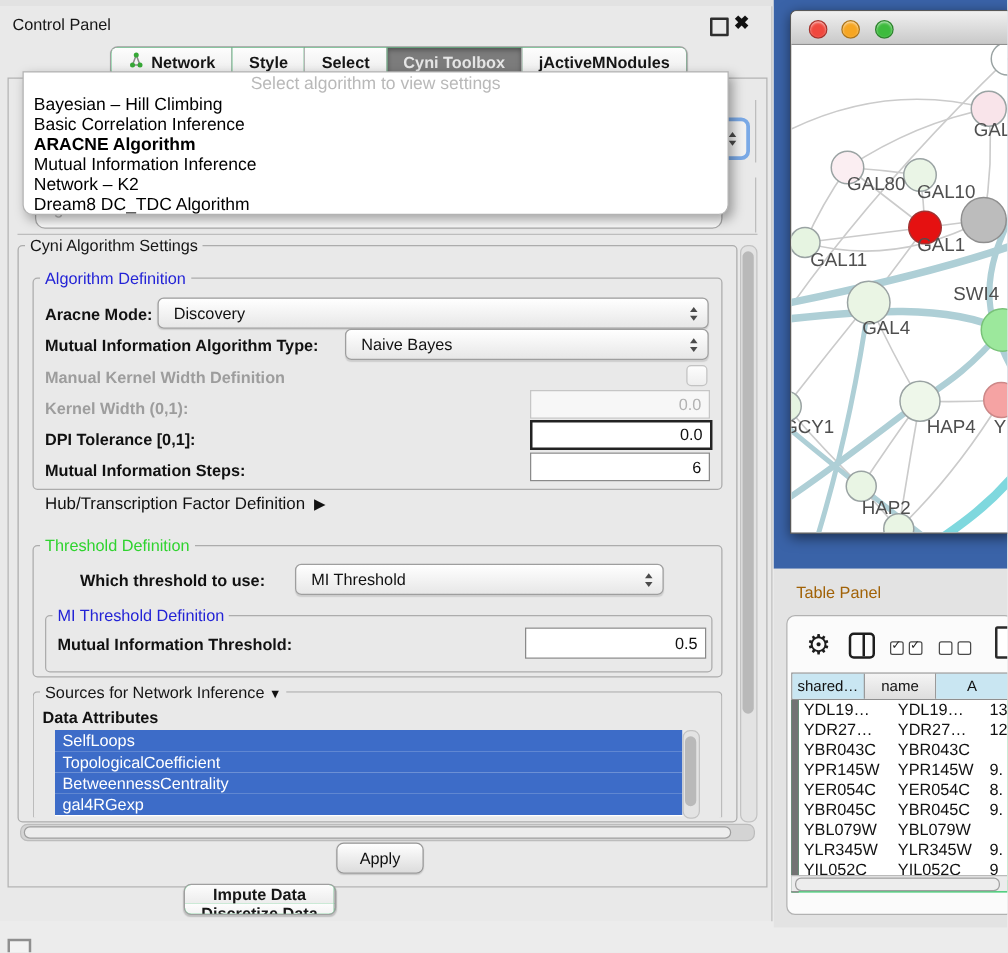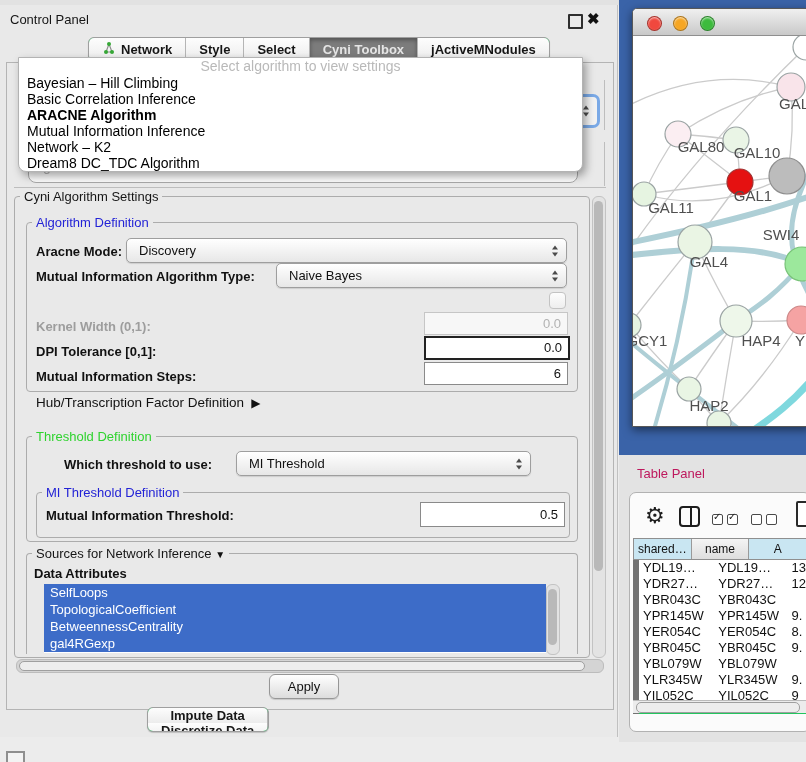--- a/index.html
+++ b/index.html
@@ -49,21 +49,21 @@
   .hthumb{background:#ededed;border:1px solid #9f9f9f;border-radius:5px;}
   .apply-btn{background:linear-gradient(#ffffff,#dcdcdc);border:1px solid #969696;border-radius:6px;font-size:13px;color:#111;text-align:center;line-height:23px;box-shadow:0 1px 1px rgba(0,0,0,.15);}
   .faint{color:#b5b5b5;}
   .hairline{background:#bdbdbd;}
   
   .desktop{background:var(--desktop-blue);}
   .netwin{background:#fff;border:1px solid #585858;border-radius:5px 0 0 0;box-shadow:0 3px 10px rgba(0,0,0,.5);overflow:hidden;}
   .nettitle{background:linear-gradient(#f0f0f0,#c9c9c9);border-bottom:1px solid #8f8f8f;}
   .light{width:13px;height:13px;border-radius:50%;display:inline-block;margin-right:7px;border:1px solid rgba(0,0,0,.3);box-shadow:inset 0 1px 2px rgba(255,255,255,.7);}
   
-  .tp-title{font-size:13px;color:#be185d;}
+  .tp-title{font-size:13px;color:#a16207;}
   .tp-box{background:#fbfbfb;border:1px solid #b2b2b2;border-radius:7px;}
   .gear{font-size:22px;color:#1d1d1d;line-height:22px;}
   .colicon{width:17px;height:17px;border:2.5px solid #1d1d1d;border-radius:4px;}
   .colicon div{position:absolute;left:50%;top:0;width:2.5px;height:100%;background:#1d1d1d;}
   .cb{width:9px;height:9px;border:1.5px solid #4a4a4a;border-radius:2px;display:inline-block;position:relative;margin-right:4px;background:#fff;}
   .cb .tick{position:absolute;left:0px;top:-4px;font-size:10px;color:#222;}
   .docicon{width:16px;height:22px;border:2px solid #2a2a2a;border-radius:2px;background:#fff;}
   .thead{display:flex;border:1px solid #8f8f8f;font-size:12px;color:#111;}
   .thcell{height:20px;line-height:20px;text-align:center;border-right:1px solid #9a9a9a;background:linear-gradient(#f4f4f4,#dedede);overflow:hidden;white-space:nowrap;}
   .thcell.highlight{background:var(--header-blue);}
@@ -165,20 +165,21 @@
   <div class="abs flabel" style="left:36px;top:244px;">Aracne Mode:</div>
   <div class="abs combo" style="left:126px;top:238px;width:427px;height:23px;">
     <span>Discovery</span><span class="spin"></span>
   </div>
 
   <div class="abs flabel" style="left:36px;top:269px;">Mutual Information Algorithm Type:</div>
   <div class="abs combo" style="left:276px;top:263px;width:277px;height:23px;">
     <span>Naive Bayes</span><span class="spin"></span>
   </div>
 
+  <div class="abs flabel disabled" style="left:36px;top:294px;">Manual Kernel Width Definition</div>
   <div class="abs checkbox" style="left:549px;top:292px;width:15px;height:15px;"></div>
 
   <div class="abs flabel disabled" style="left:36px;top:319px;">Kernel Width (0,1):</div>
   <div class="abs field dim" style="left:424px;top:312px;width:136px;height:21px;line-height:21px;">0.0</div>
 
   <div class="abs flabel" style="left:36px;top:344px;">DPI Tolerance [0,1]:</div>
   <div class="abs field focus" style="left:424px;top:336px;width:136px;height:20px;line-height:20px;">0.0</div>
 
   <div class="abs flabel" style="left:36px;top:369px;">Mutual Information Steps:</div>
   <div class="abs field" style="left:424px;top:362px;width:136px;height:21px;line-height:21px;">6</div>

